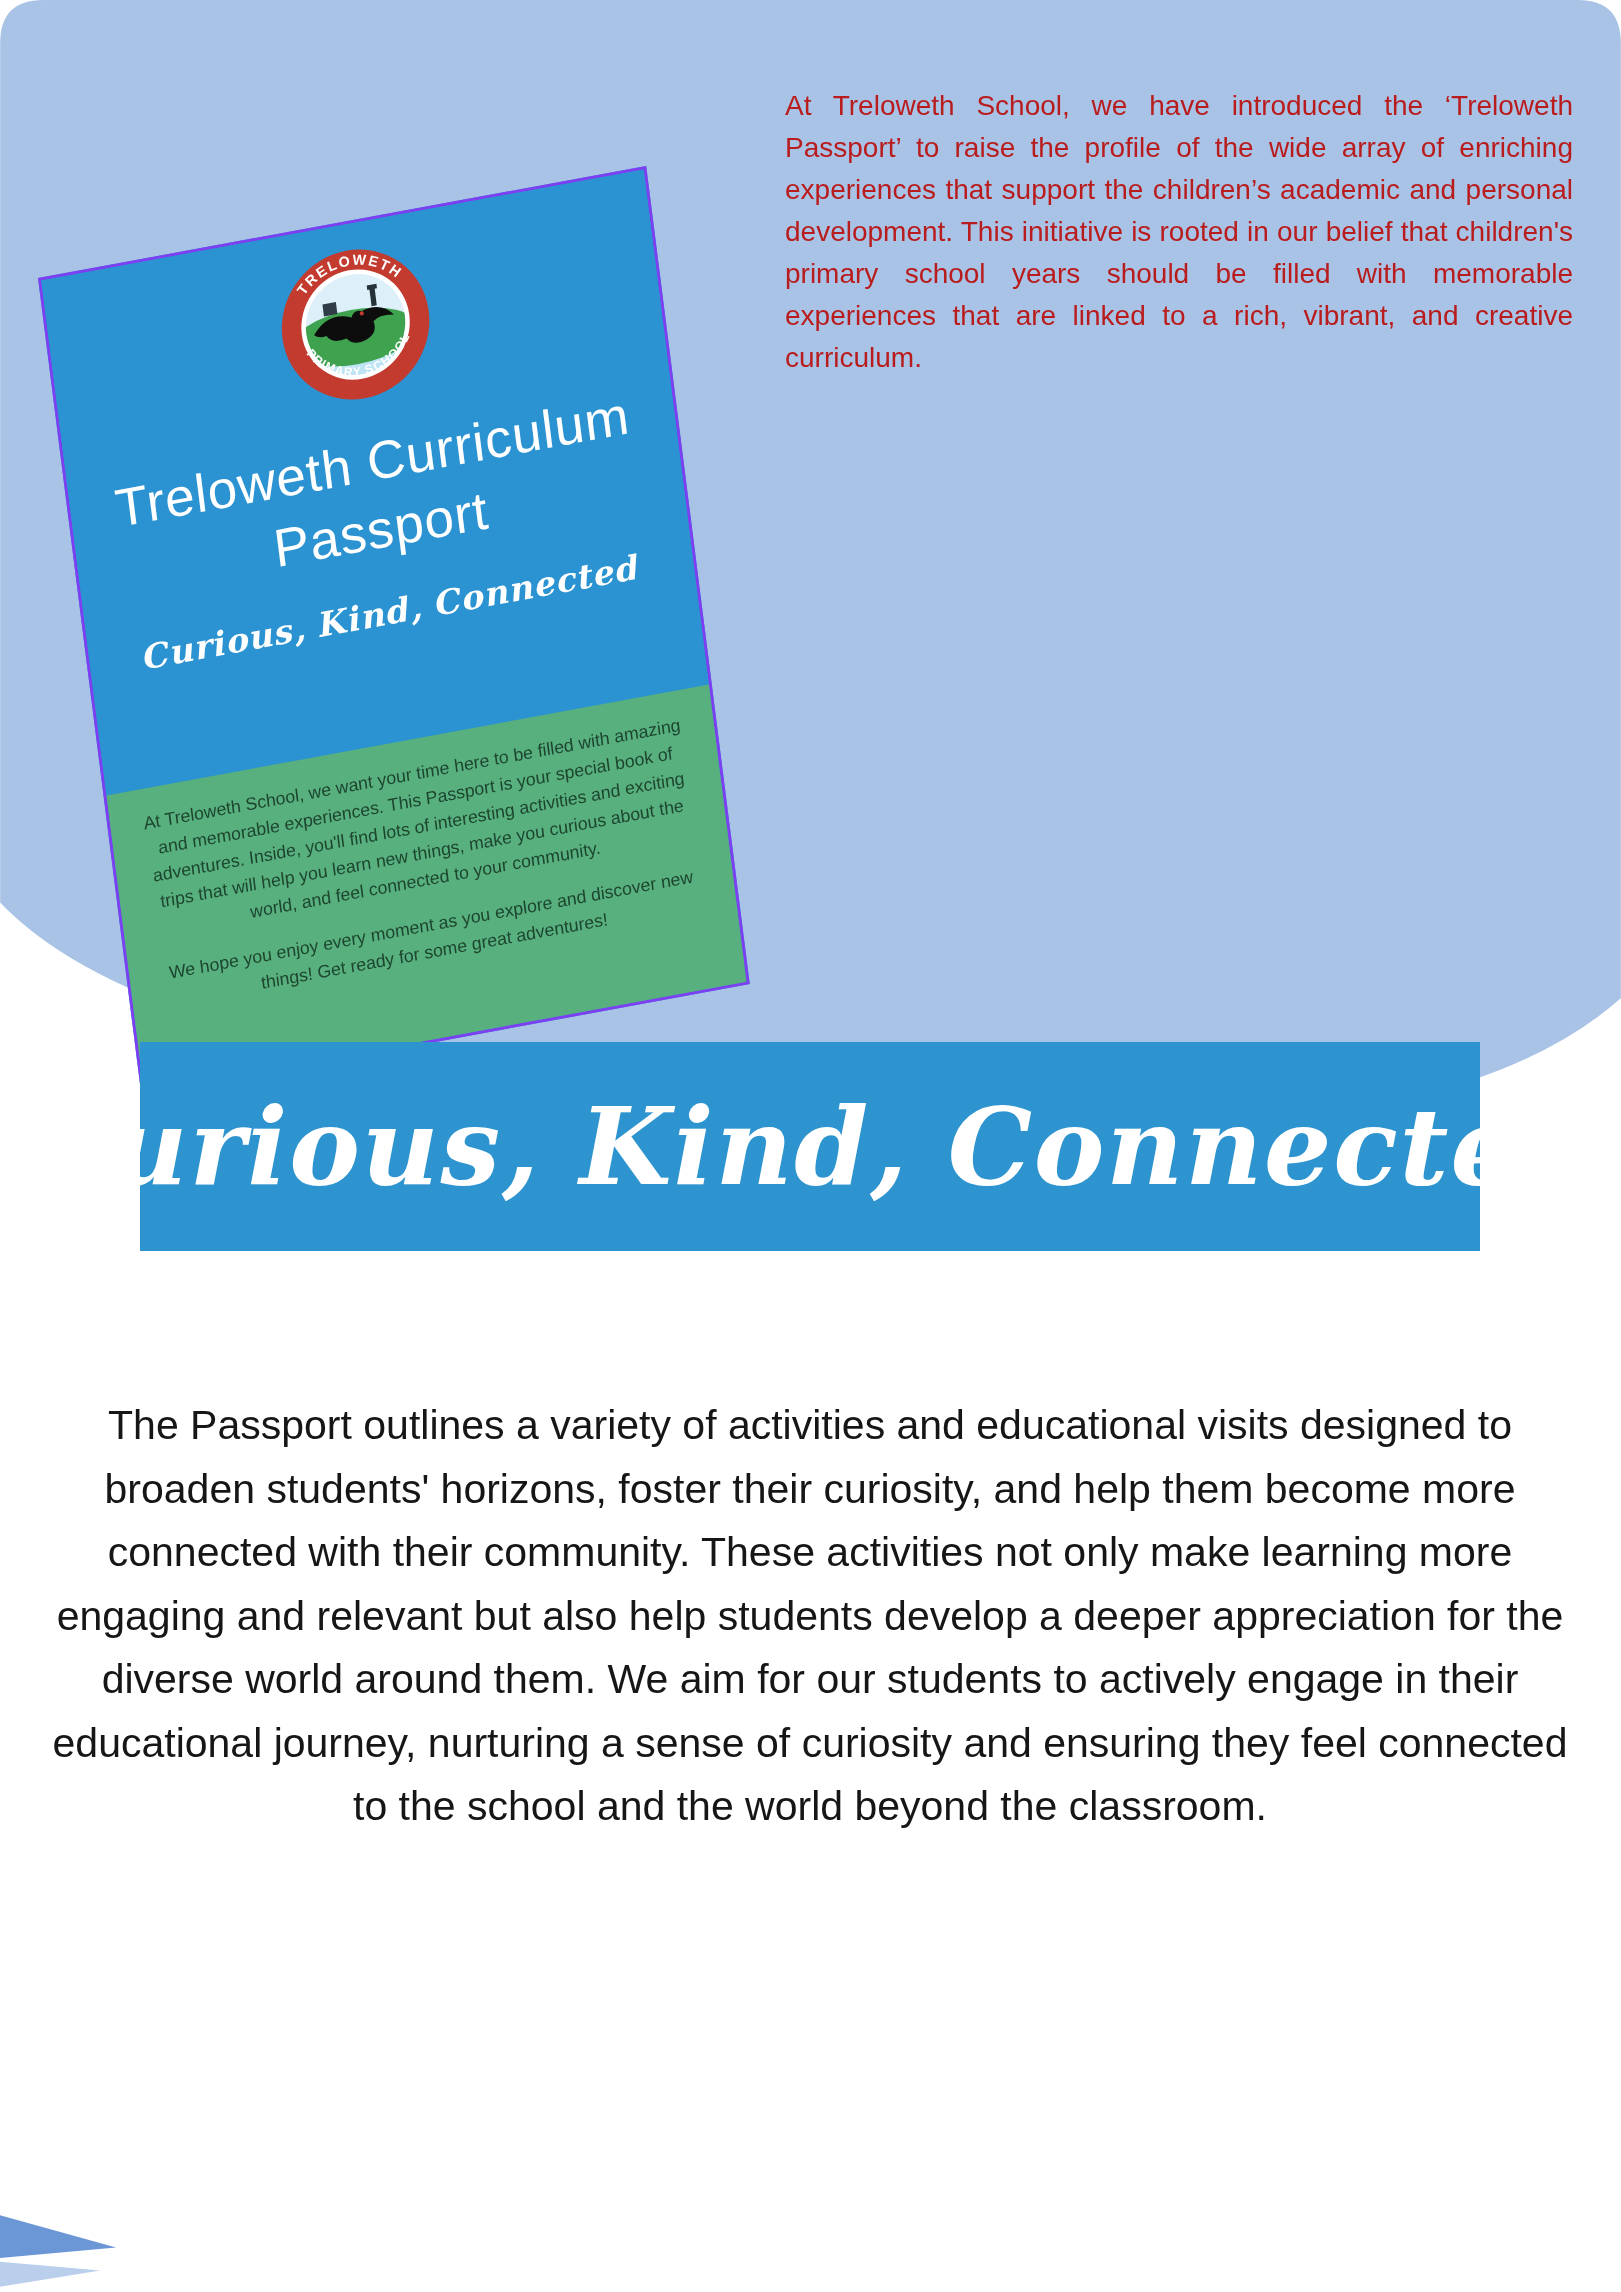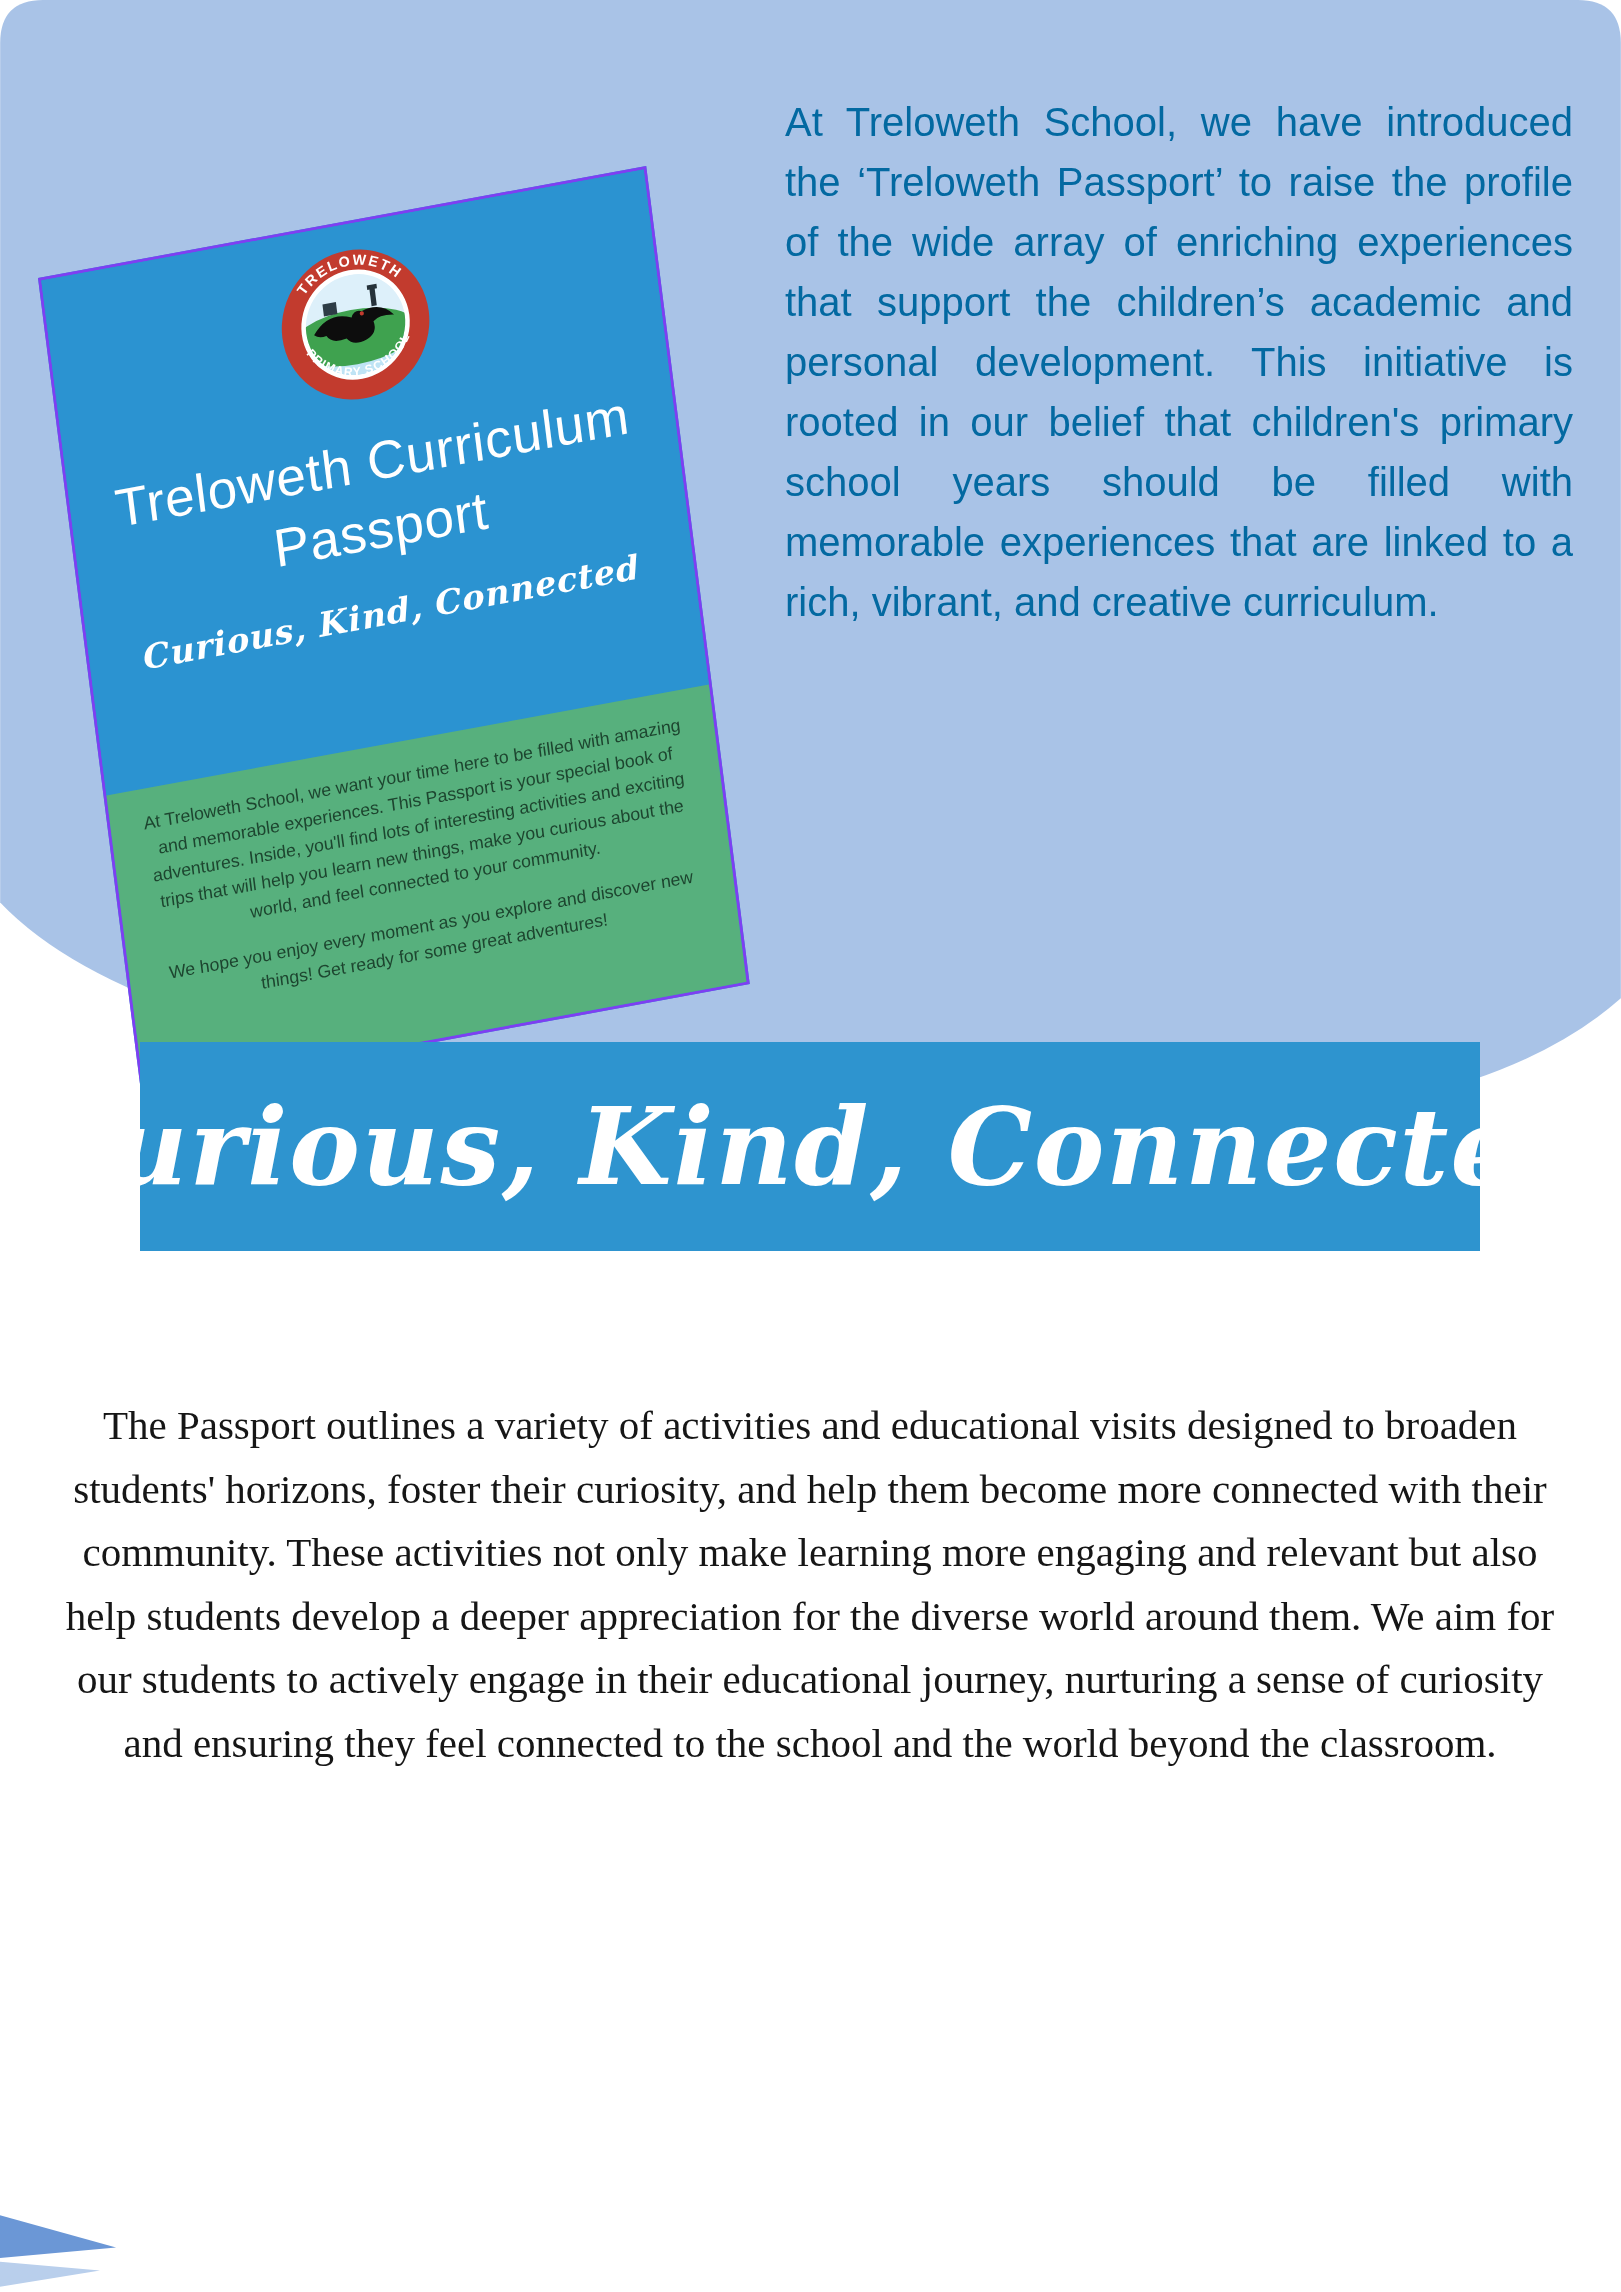--- a/index.html
+++ b/index.html
@@ -38,41 +38,41 @@
     font-size:34px;letter-spacing:0.9px;
   }
   .card-green-text{
     position:absolute;left:23px;right:23px;top:21.5px;
     color:#1d452f;text-align:center;
     font-size:18px;line-height:1.5;
   }
   .card-green-text p{margin:0 0 19.7px 0;}
   
   #intro-paragraph{
-    position:absolute;left:785px;top:92px;width:788px;
-    color:#0369a1;
-    font-size:40px;line-height:1.5;
+    position:absolute;left:785px;top:85px;width:788px;
+    color:#b91c1c;
+    font-size:28px;line-height:1.5;
     text-align:justify;
   }
   
   #banner{
     position:absolute;left:140px;top:1042px;width:1340px;height:209px;
     background:#2e94cf;
     display:flex;align-items:center;justify-content:center;
   }
   #banner-text{
     color:#ffffff;white-space:nowrap;
     font-family:"DejaVu Serif", cursive;font-style:italic;font-weight:bold;
     font-size:106px;letter-spacing:1.8px;
   }
   
   #body-paragraph{
     position:absolute;left:49px;top:1394px;width:1522px;
     color:#161616;text-align:center;
-    font-size:41px;line-height:1.55;font-family:Liberation Serif, serif;
+    font-size:41px;line-height:1.55;
   }
   
   #corner-svg{position:absolute;left:0;bottom:0;}
 </style>
 </head>
 <body>
 
 <div id="page">
 
   <svg id="blob-svg" width="1621" height="1164" viewBox="0 0 1810 1300" aria-hidden="true">

